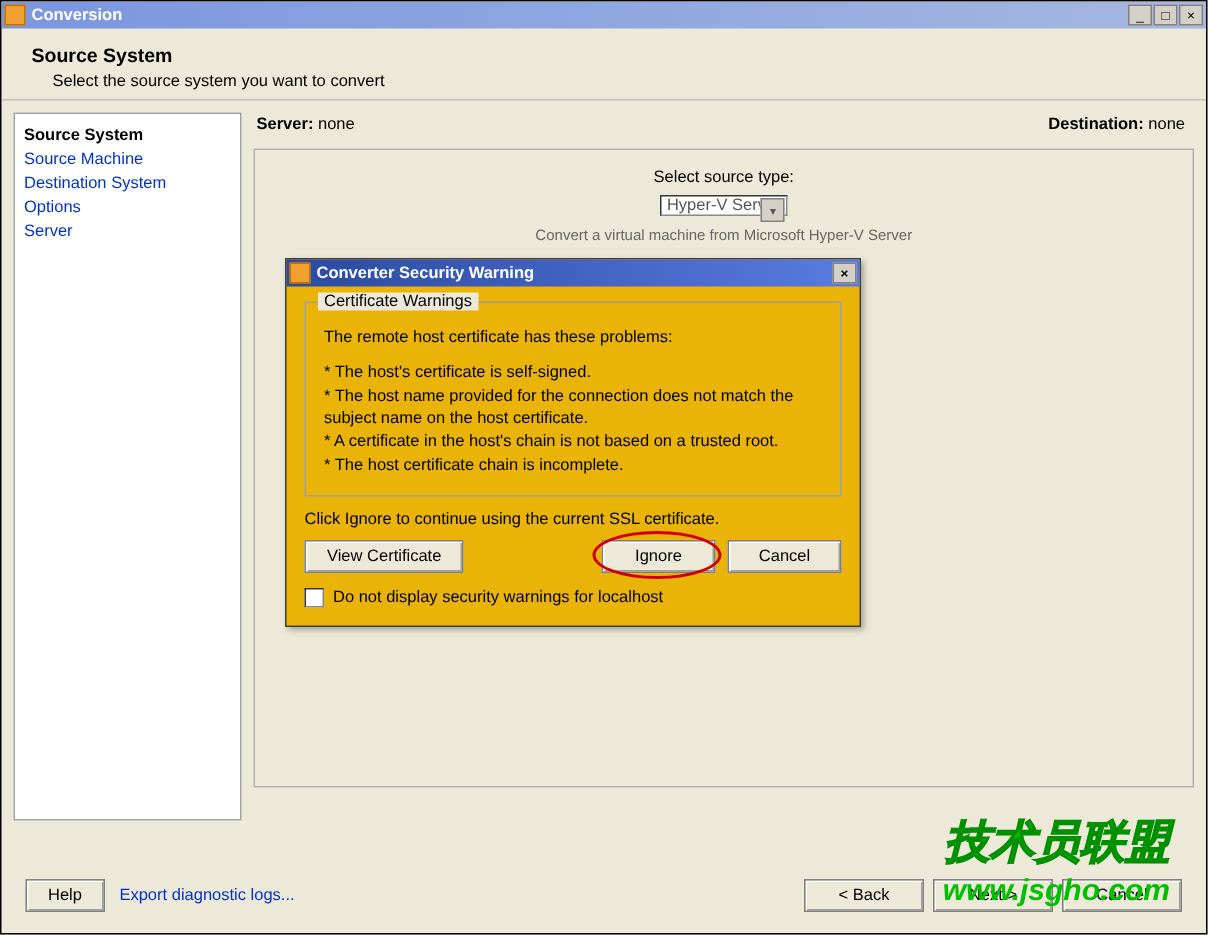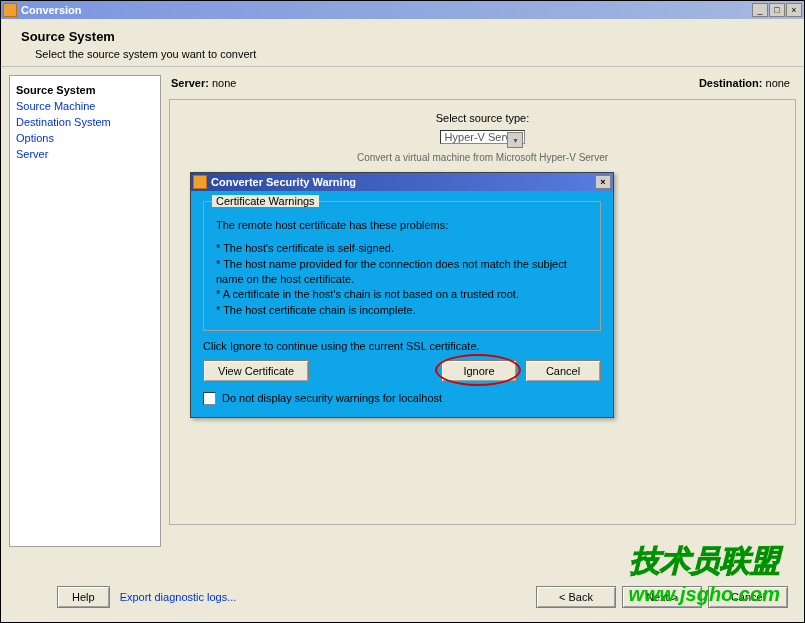--- a/index.html
+++ b/index.html
@@ -124,21 +124,20 @@
     font-size: 10px;
   }
   
   .footer {
     position: absolute;
     bottom: 14px;
     left: 0; right: 0;
     padding: 0 16px;
     display: flex;
     align-items: center;
-    margin-left: 40px;
   }
   .btn {
     background: #ece9d8;
     border: 1px solid #808080;
     box-shadow: inset 1px 1px 0 #fff, inset -1px -1px 0 #a0a0a0;
     height: 22px;
     padding: 0 14px;
     font-family: inherit;
     font-size: 11px;
     cursor: default;
@@ -154,22 +153,22 @@
   .footer-right {
     margin-left: auto;
     display: flex;
     gap: 6px;
   }
   
   .modal {
     position: absolute;
     left: 189px;
     top: 171px;
-    width: 424px;
-    background: #0ea5e9;
+    width: 384px;
+    background: #eab308;
     border: 1px solid #404040;
     box-shadow: 2px 2px 4px rgba(0,0,0,0.3);
     z-index: 100;
   }
   .modal .mtitle {
     height: 18px;
     background: linear-gradient(to right, #2a4aa0, #5a7be0);
     color: #fff;
     display: flex;
     align-items: center;

